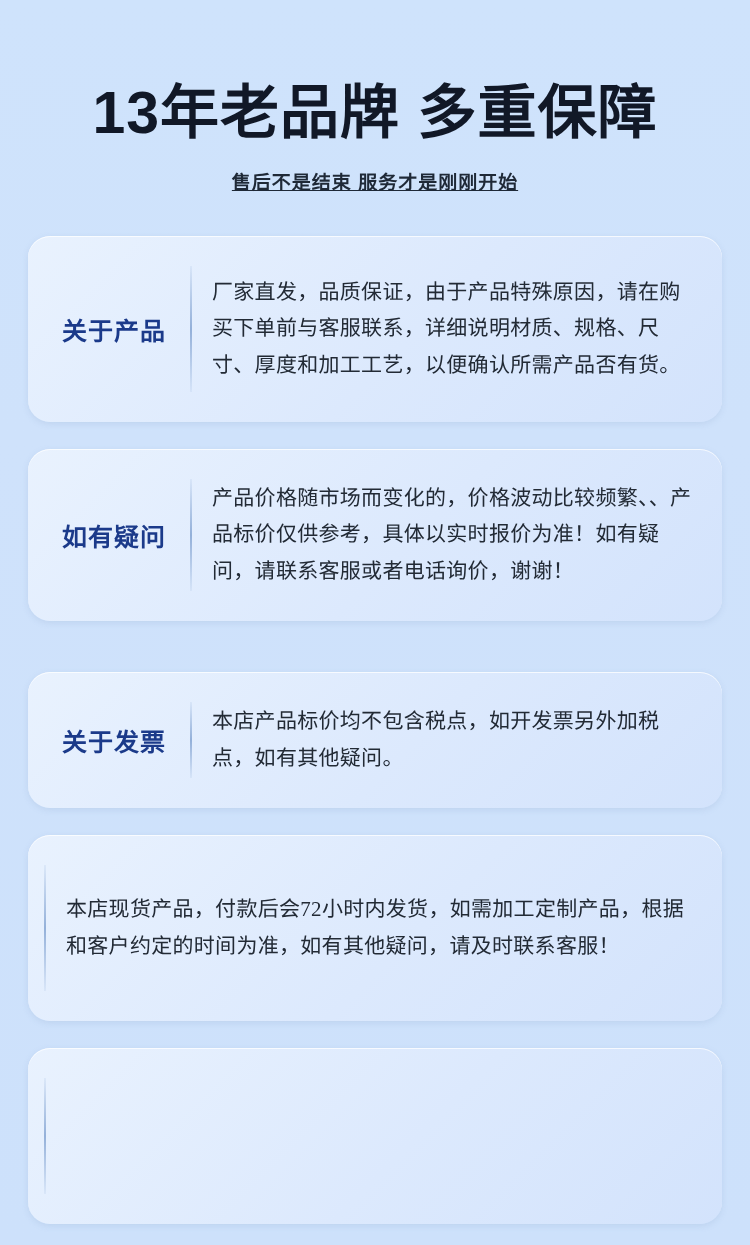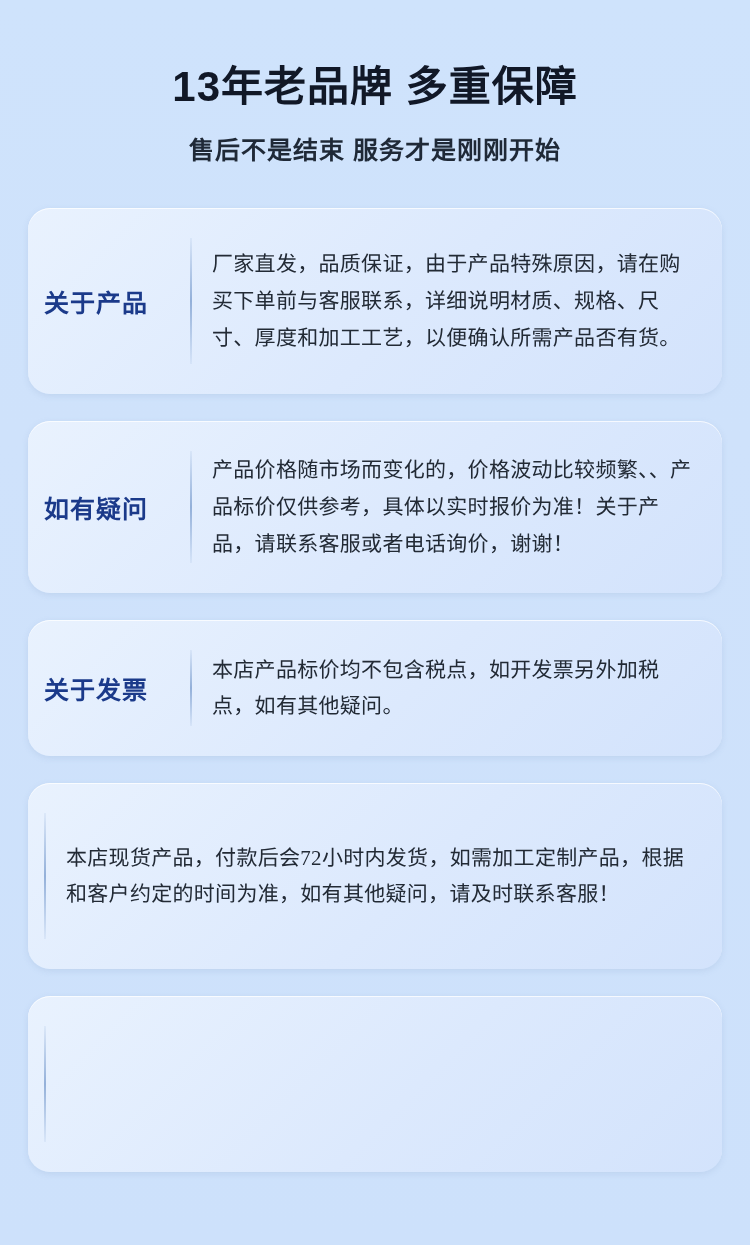--- a/index.html
+++ b/index.html
@@ -19,33 +19,34 @@
     height: 1245px;
     box-sizing: border-box;
     background: linear-gradient(180deg, #cfe3fc 0%, #cfe2fb 35%, #cde1fb 100%);
     padding: 0 28px;
   }
   .header {
     padding-top: 62px;
     text-align: center;
   }
   .title {
-    font-size: 42px;
+    font-size: 59px;
     font-weight: bold;
     color: #111827;
     letter-spacing: 1px;
     line-height: 1.2;
-    margin: 0;
+    margin: 16px;
   }
   .subtitle {
     margin: 18px 0 0 0;
-    font-size: 25px;
+    font-size: 19px;
     font-weight: bold;
     color: #1f2937;
     letter-spacing: 1px;
+    text-decoration: underline;
   }
   .cards {
     margin-top: 42px;
     display: flex;
     flex-direction: column;
     gap: 27px;
   }
   .card {
     display: flex;
     align-items: center;
@@ -53,21 +54,21 @@
     border-radius: 22px;
     box-shadow: 0 2px 6px rgba(120, 150, 190, 0.18),
                 inset 0 1px 0 rgba(255, 255, 255, 0.75);
     min-height: 150px;
     box-sizing: border-box;
     padding: 18px 26px 18px 16px;
   }
   .card-label {
     flex: 0 0 auto;
     width: 140px;
-    text-align: left;
+    text-align: center;
     font-size: 25px;
     font-weight: bold;
     color: #1b3a8a;
     letter-spacing: 1px;
     padding-right: 6px;
   }
   .divider {
     flex: 0 0 auto;
     width: 2px;
     align-self: stretch;
@@ -78,21 +79,21 @@
     flex: 1 1 auto;
     font-size: 21px;
     line-height: 1.75;
     color: #222a35;
     letter-spacing: 0.3px;
     font-family: Liberation Serif, serif;
   }
   
   .card.c1 { min-height: 186px; }
   .card.c2 { min-height: 172px; }
-  .card.c3 { min-height: 136px; }
+  .card.c3 { min-height: 136px; margin-top: 24px; }
   .card.c4 { min-height: 186px; }
   .card.c5 { min-height: 176px; }
 </style>
 </head>
 <body>
 
 <div class="page">
 
   <div class="header">
     <h1 class="title">13年老品牌 多重保障</h1>
@@ -103,21 +104,21 @@
 
     <div class="card c1">
       <div class="card-label">关于产品</div>
       <div class="divider"></div>
       <div class="card-text">厂家直发，品质保证，由于产品特殊原因，请在购买下单前与客服联系，详细说明材质、规格、尺寸、厚度和加工工艺，以便确认所需产品否有货。</div>
     </div>
 
     <div class="card c2">
       <div class="card-label">如有疑问</div>
       <div class="divider"></div>
-      <div class="card-text">产品价格随市场而变化的，价格波动比较频繁、、产品标价仅供参考，具体以实时报价为准！关于产品，请联系客服或者电话询价，谢谢！</div>
+      <div class="card-text">产品价格随市场而变化的，价格波动比较频繁、、产品标价仅供参考，具体以实时报价为准！如有疑问，请联系客服或者电话询价，谢谢！</div>
     </div>
 
     <div class="card c3">
       <div class="card-label">关于发票</div>
       <div class="divider"></div>
       <div class="card-text">本店产品标价均不包含税点，如开发票另外加税点，如有其他疑问。</div>
     </div>
 
     <div class="card c4">
       <div class="divider"></div>

